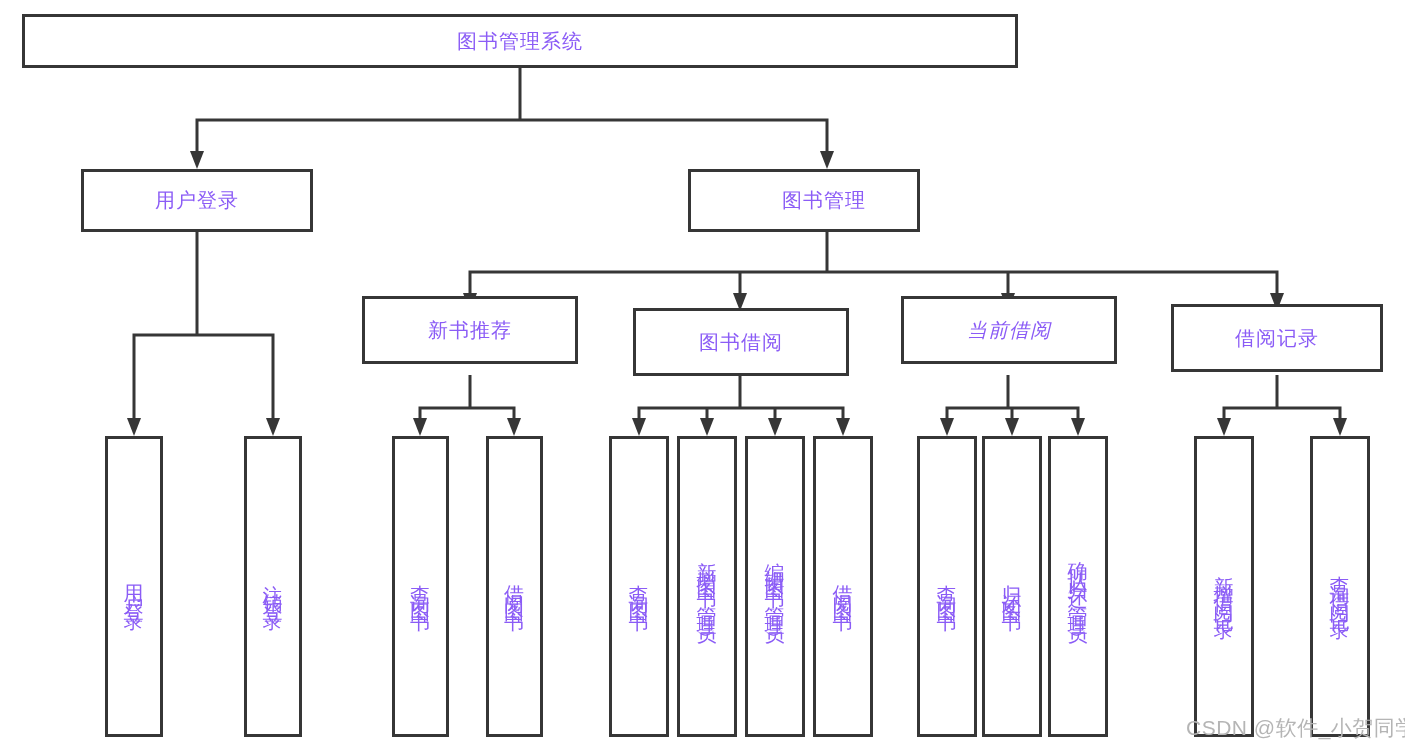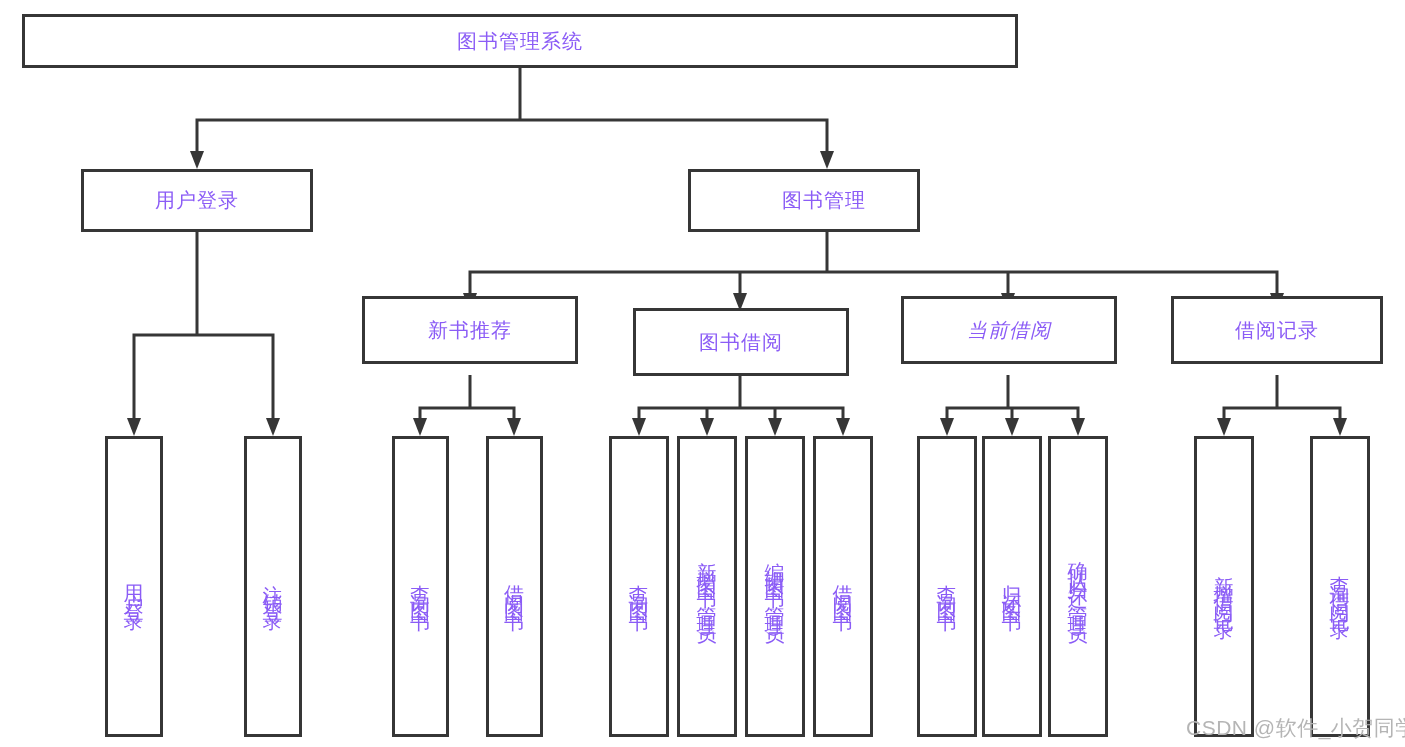--- a/index.html
+++ b/index.html
@@ -101,21 +101,21 @@
   </svg>
 
   <div class="node root">图书管理系统</div>
 
   <div class="node lvl2" style="left:81px;">用户登录</div>
   <div class="node lvl2" style="left:688px;padding-left:40px;">图书管理</div>
 
   <div class="node lvl3" style="left:362px;">新书推荐</div>
   <div class="node lvl3" style="left:633px;margin-top:12px;">图书借阅</div>
   <div class="node lvl3" style="left:901px;font-style:italic;">当前借阅</div>
-  <div class="node lvl3" style="left:1171px;width:212px;">借阅记录</div>
+  <div class="node lvl3" style="left:1171px;width:212px;margin-top:8px;">借阅记录</div>
 
   <div class="node leaf" style="left:105px;width:58px;">用户登录</div>
   <div class="node leaf" style="left:244px;width:58px;">注销登录</div>
 
   <div class="node leaf" style="left:392px;width:57px;">查询图书</div>
   <div class="node leaf" style="left:486px;width:57px;">借阅图书</div>
 
   <div class="node leaf" style="left:609px;width:60px;">查询图书</div>
   <div class="node leaf" style="left:677px;width:60px;">新增图书（管理员）</div>
   <div class="node leaf" style="left:745px;width:60px;">编辑图书（管理员）</div>

